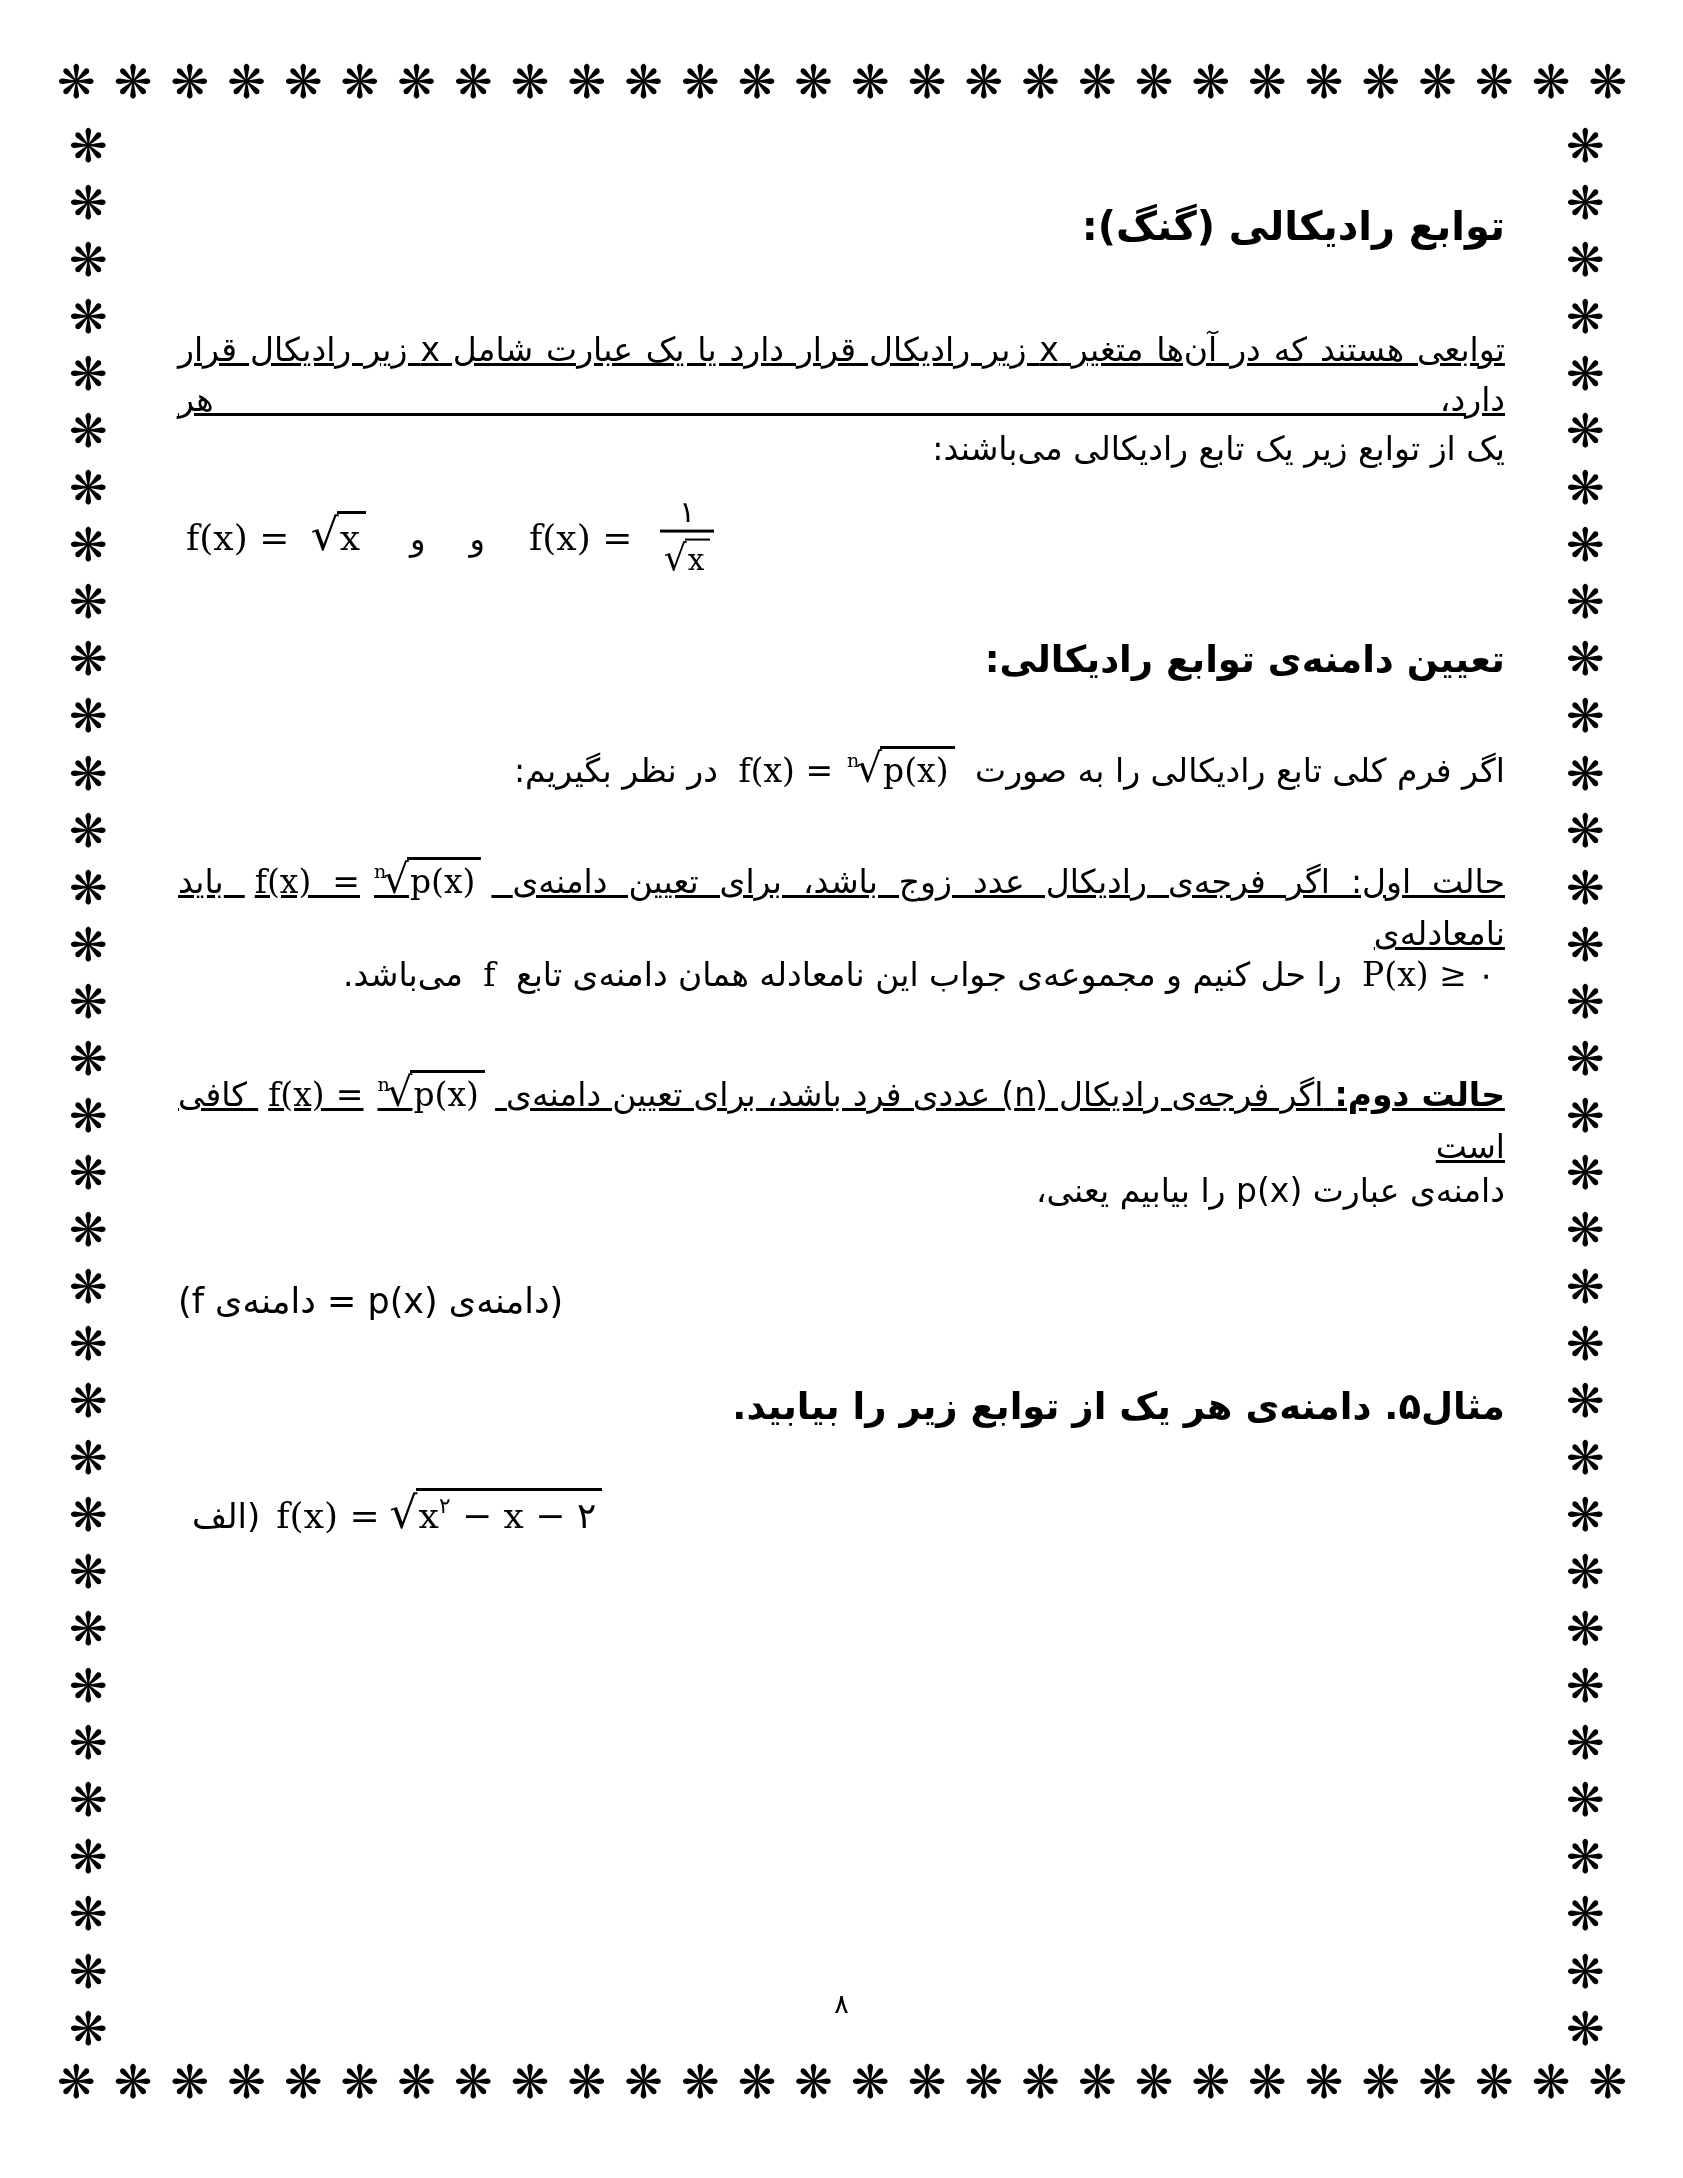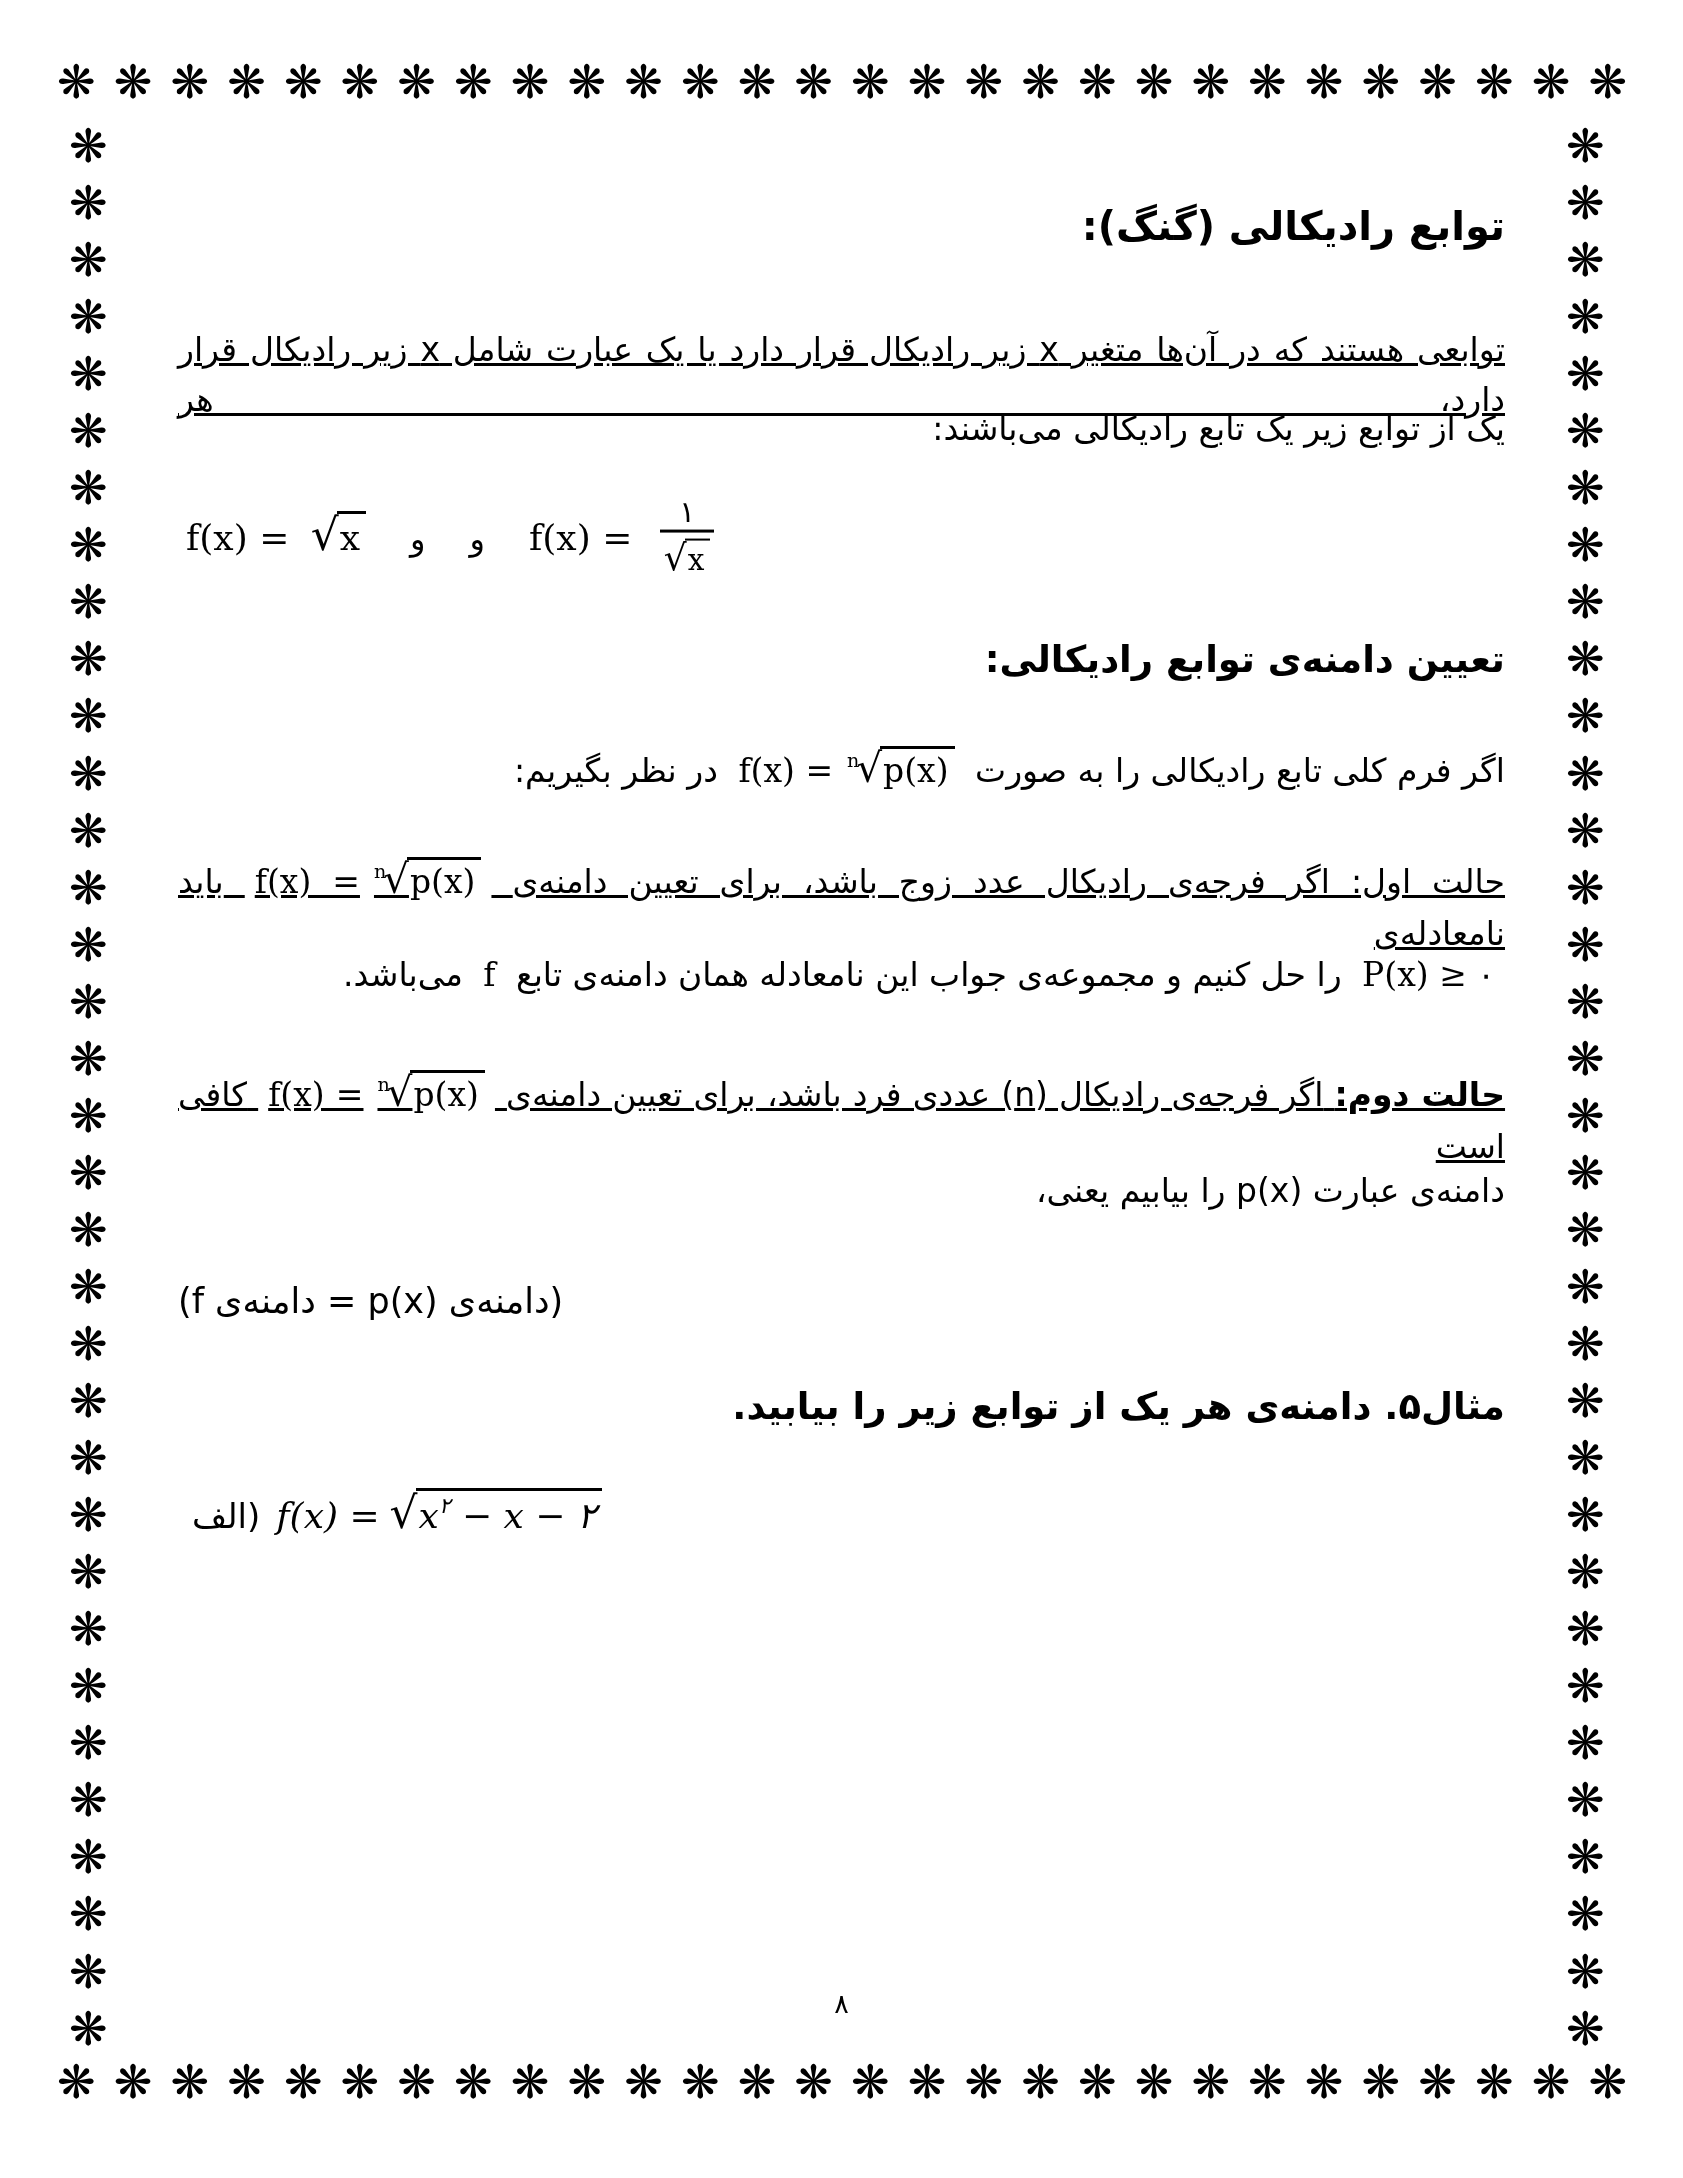--- a/index.html
+++ b/index.html
@@ -69,21 +69,21 @@
     padding-left:8px;
   }
   .math-row .sep { font-family:"DejaVu Sans", sans-serif; font-size:32px; }
   .fx-item { white-space:nowrap; }
   .left-rtl { text-align:left; }
   .alef-row {
     display:flex; direction:ltr; text-align:right;
     align-items:baseline; gap:16px;
     font-size:34px; padding-left:14px;
   }
-  .alef-row .mathseg { margin:0; font-size:36px;font-style:italic; }
+  .alef-row .mathseg { margin:0; font-size:36px; }
   .eq-line { font-size:35px; }
 
   .page-number {
     position:absolute; top:1988px; left:0; width:100%;
     text-align:center; font-size:27px;
   }
 </style>
 </head>
 <body>
 
@@ -220,21 +220,21 @@
       <span>❋</span>
       <span>❋</span>
       <span>❋</span>
     </div>
 
   <div class="content">
 
     <div class="line bold h1" style="top:198px">توابع رادیکالی (گنگ):</div>
 
     <div class="line just" style="top:325px">توابعی هستند که در آن‌ها متغیر x زیر رادیکال قرار دارد یا یک عبارت شامل x زیر رادیکال قرار دارد، هر</div>
-    <div class="line" style="top:404px">یک از توابع زیر یک تابع رادیکالی می‌باشند:</div>
+    <div class="line" style="top:424px">یک از توابع زیر یک تابع رادیکالی می‌باشند:</div>
 
     <div class="line math-row" style="top:500px">
       <span class="fx-item">
         <span class="lhs">f(x) =</span>
         <span class="sign">√</span><span class="arg">x</span>
       </span>
       <span class="sep">و</span>
       <span class="sep">و</span>
       <span class="fx-item">
         <span class="lhs">f(x) =</span>

